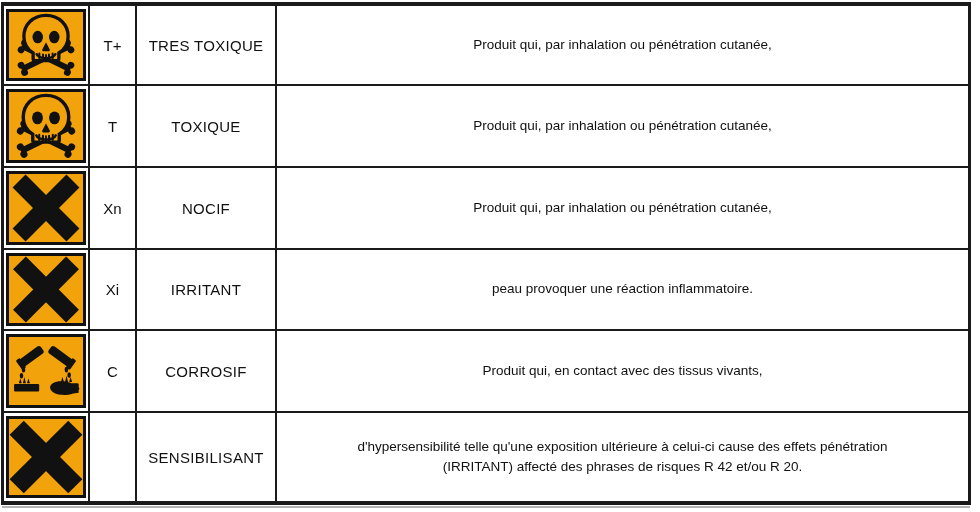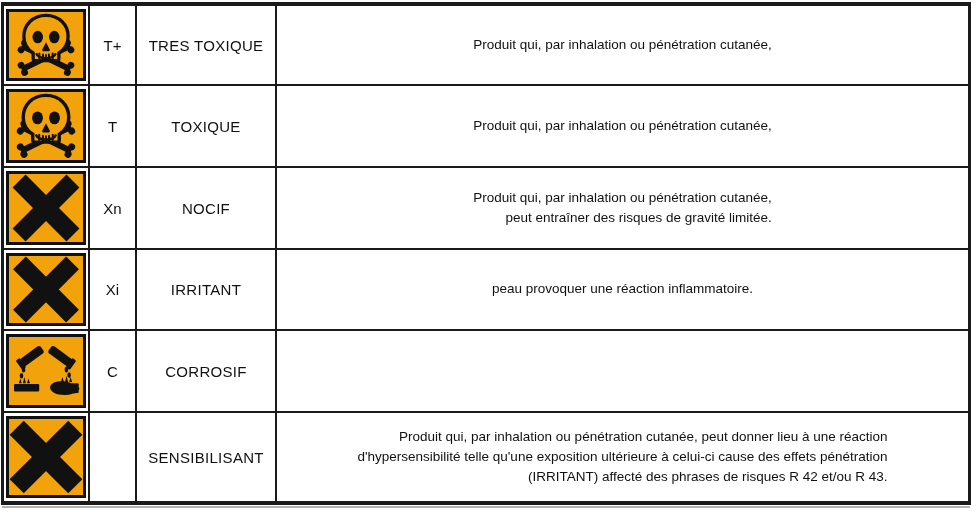--- a/index.html
+++ b/index.html
@@ -51,21 +51,21 @@
     text-align: center;
   }
   .name {
     font-size: 15px;
     text-align: right;
     letter-spacing: 0.3px;
   }
   .desc {
     font-size: 13.5px;
     line-height: 1.5;
-    text-align: right;
+    text-align: center;
     padding: 0 12px;
   }
   .line { display: block; }
   .line:empty { display: none; }
   .table-underline {
     width: 968px;
     height: 2px;
     background: #b2b2b2;
     margin: 1px 0 0 2px;
   }
@@ -181,21 +181,20 @@
         <svg viewBox="0 0 100 100">
             <use href="#sym-cross"></use>
           </svg>
       </div>
     </div>
     <div class="cell code">Xn</div>
     <div class="cell name">NOCIF</div>
     <div class="cell col-desc desc">
       <div>
         <span class="line">Produit qui, par inhalation ou pénétration cutanée,</span>
-        <span class="line">peut entraîner des risques de gravité limitée.</span>
       </div>
     </div>
   </div>
 
   <div class="row">
     <div class="cell col-icon">
       <div class="pictogram">
         <svg viewBox="0 0 100 100">
             <use href="#sym-cross"></use>
           </svg>
@@ -215,37 +214,37 @@
       <div class="pictogram">
         <svg viewBox="0 0 100 100">
             <use href="#sym-corrosive"></use>
           </svg>
       </div>
     </div>
     <div class="cell code">C</div>
     <div class="cell name">CORROSIF</div>
     <div class="cell col-desc desc">
       <div>
+        <span class="line">Produit qui, en contact avec des tissus vivants,</span>
       </div>
     </div>
   </div>
 
   <div class="row">
     <div class="cell col-icon">
       <div class="pictogram">
         <svg viewBox="0 0 100 100">
             <use href="#sym-cross"></use>
           </svg>
       </div>
     </div>
     <div class="cell code"></div>
     <div class="cell name">SENSIBILISANT</div>
     <div class="cell col-desc desc">
       <div>
-        <span class="line">Produit qui, par inhalation ou pénétration cutanée, peut donner lieu à une réaction</span>
         <span class="line">d'hypersensibilité telle qu'une exposition ultérieure à celui-ci cause des effets pénétration</span>
-        <span class="line">(IRRITANT) affecté des phrases de risques R 42 et/ou R 43.</span>
+        <span class="line">(IRRITANT) affecté des phrases de risques R 42 et/ou R 20.</span>
       </div>
     </div>
   </div>
 
 </div>
 <div class="table-underline"></div>
 
 </body></html>

